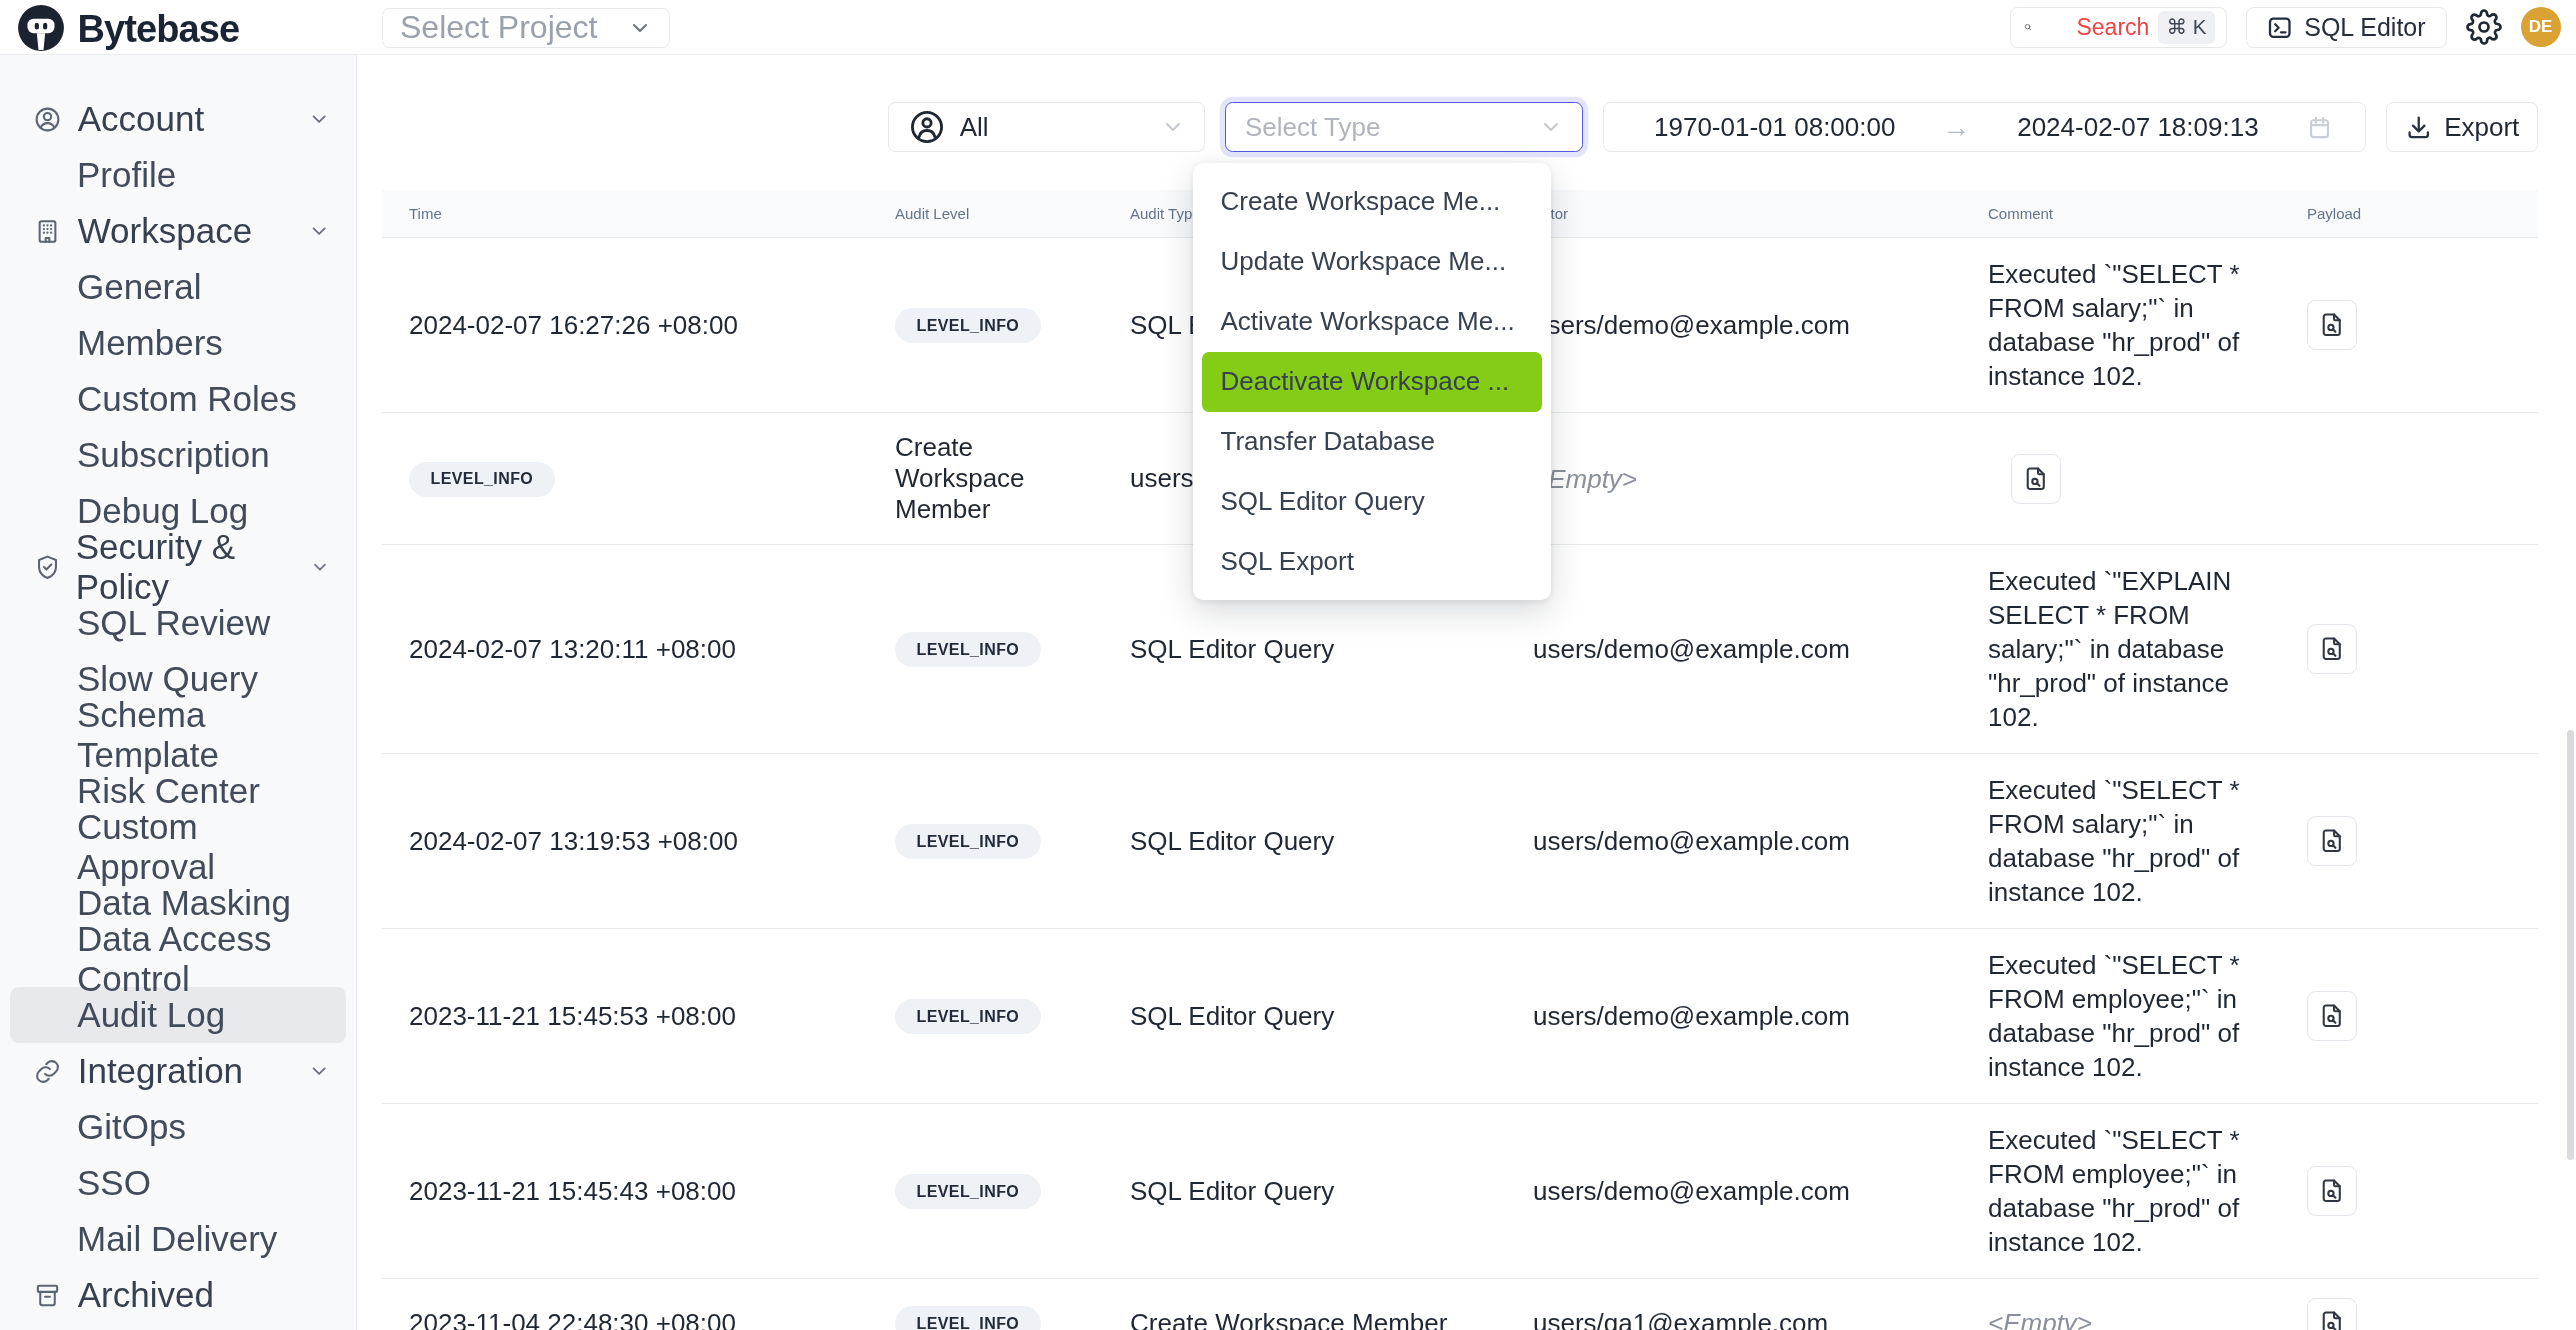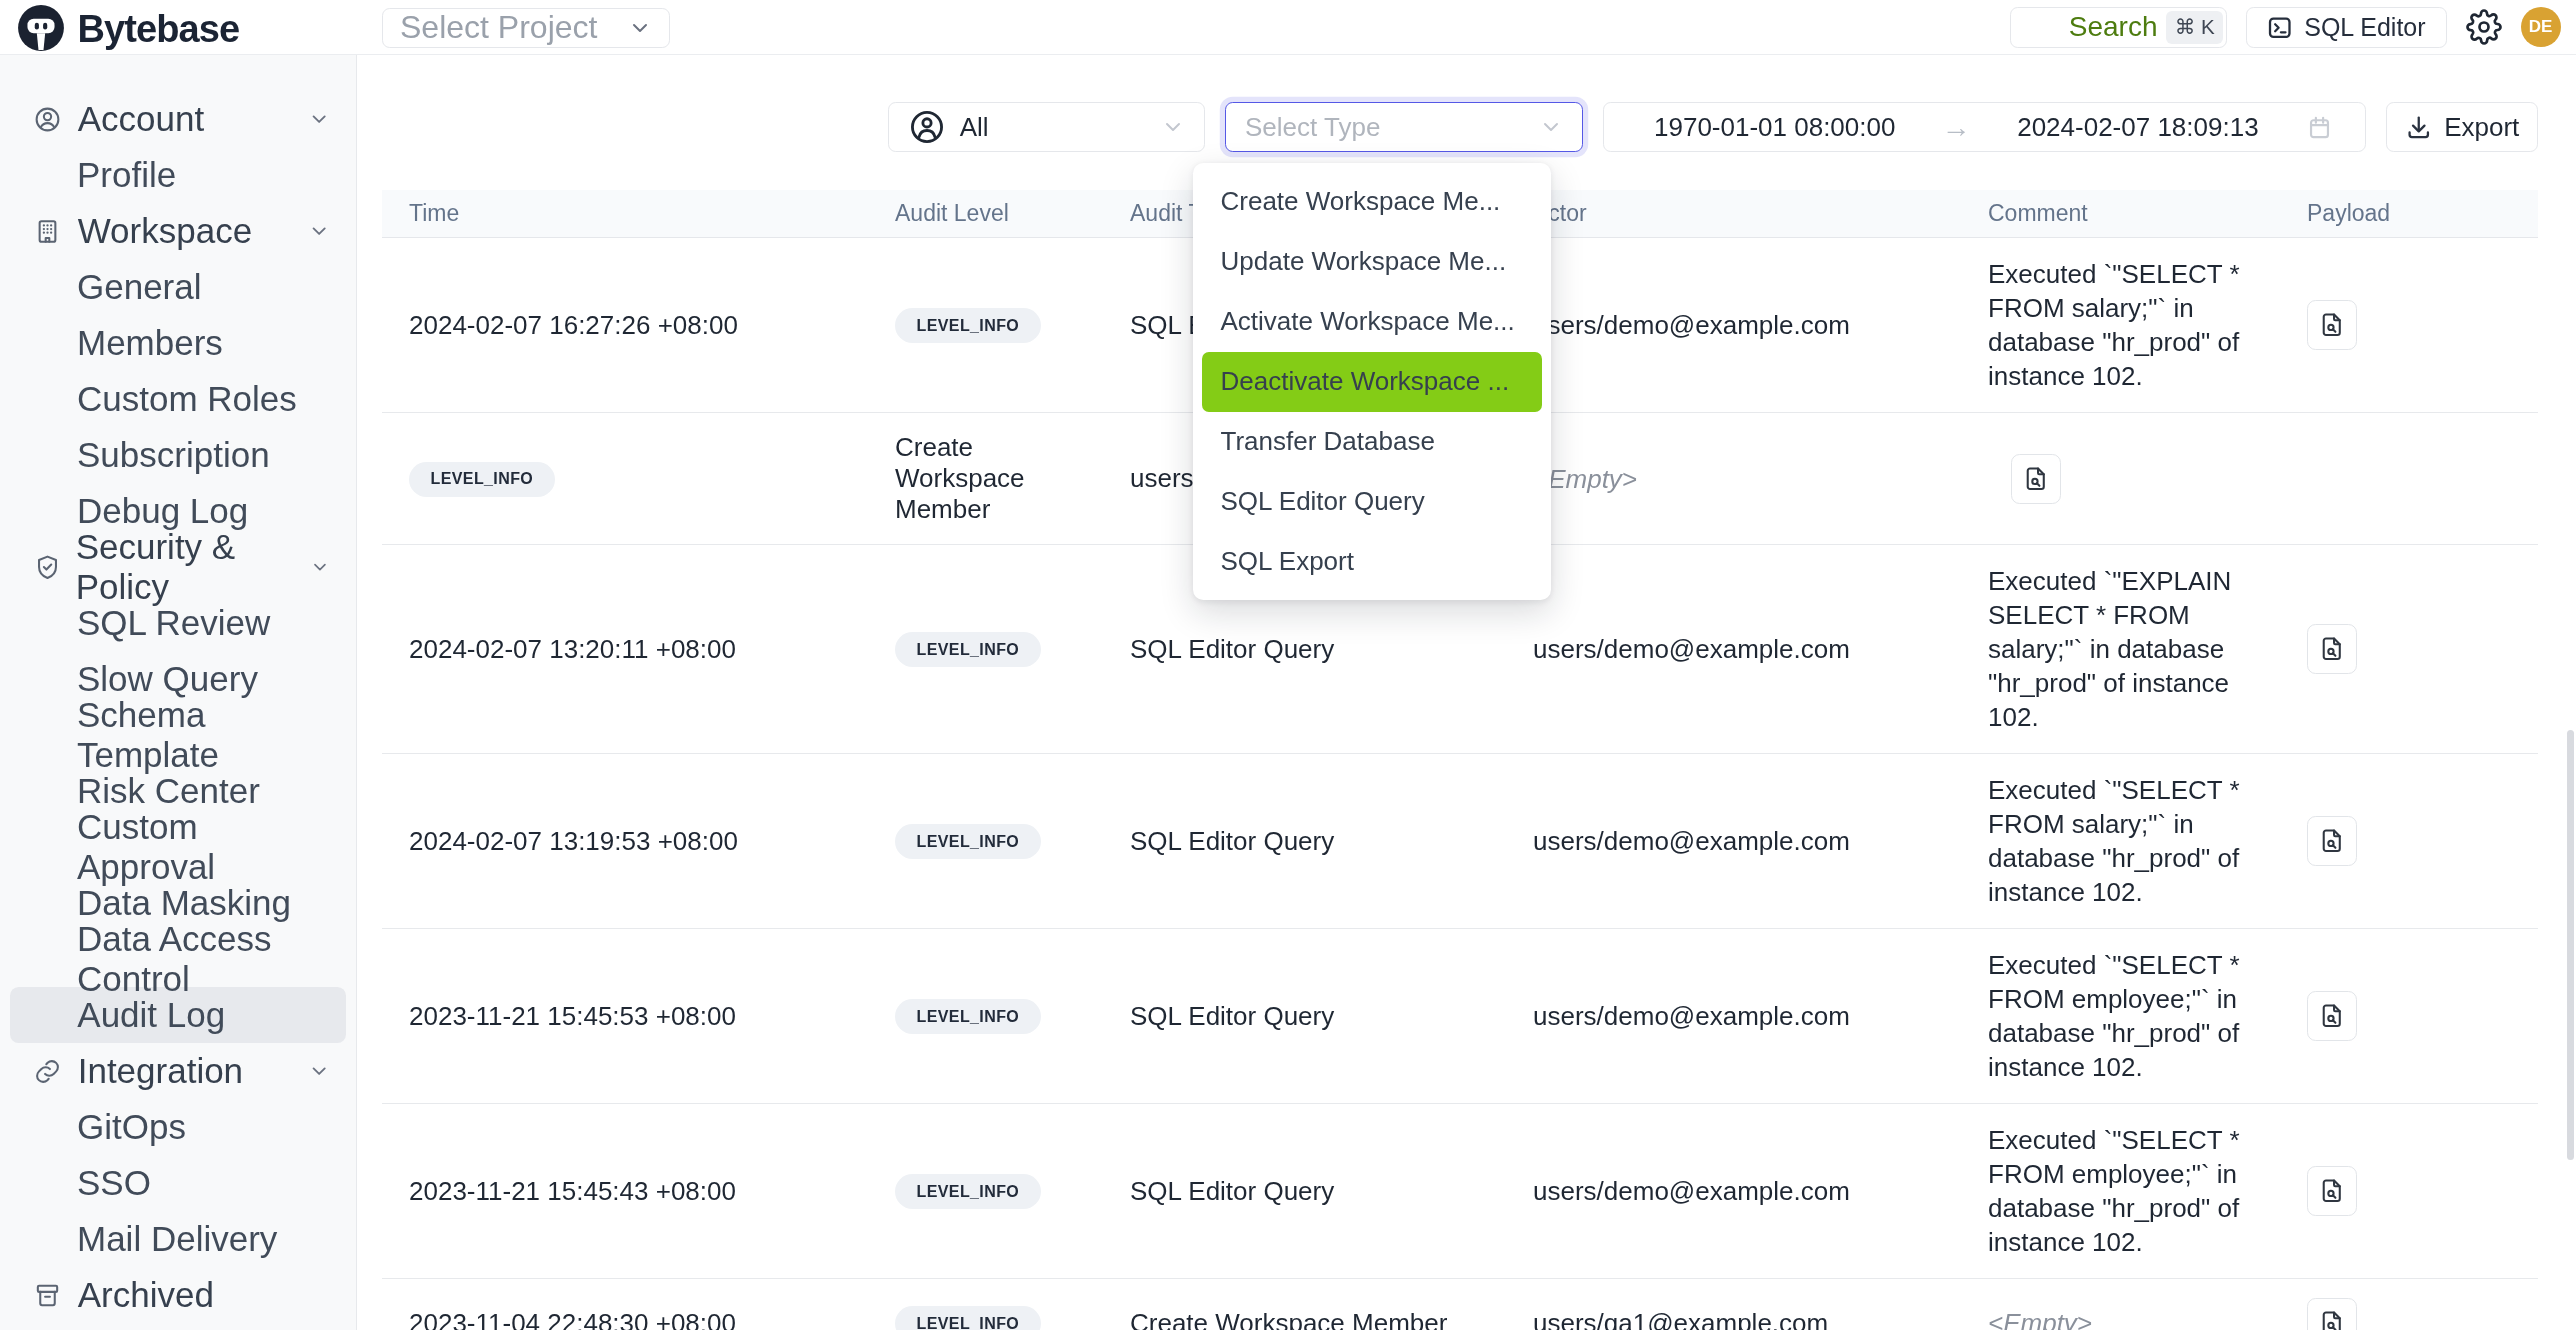--- a/index.html
+++ b/index.html
@@ -12,21 +12,21 @@
     border-bottom:0.9px solid #ebedf0; z-index:30; }
   .brand { position:absolute; left:15.5px; top:2.6px; display:flex; align-items:center; gap:12px; }
   .brand-name { font-size:38px; font-weight:800; color:#1b2434; letter-spacing:-0.9px; }
   .select-project { position:absolute; left:382px; top:7.7px; width:288px; height:40px;
     border:0.9px solid #e5e7eb; border-radius:7.7px; background:#fff; display:flex;
     align-items:center; justify-content:space-between; padding:0 17px; }
   .select-project span { font-size:32px; color:#9aa1ab; }
   .top-right { position:absolute; right:15.5px; top:6.9px; display:flex; align-items:center; gap:19px; }
   .searchbox { width:217px; height:41px; border:0.9px solid #e5e7eb; border-radius:7.7px;
     display:flex; align-items:center; padding:0 10.3px 0 13.7px; gap:8.6px; background:#fff; }
-  .searchbox .ph { font-size:28px; color:#4d7c0f; flex:1;margin-left:36px; }
+  .searchbox .ph { font-size:23px; color:#ef4444; flex:1;margin-left:36px; }
   .kbd { background:#eef0f3; border-radius:6px; font-size:20.6px; color:#3f4754; padding:4.3px 8.6px; white-space:nowrap; }
   .sql-editor-btn { width:201px; height:41px; border:0.9px solid #e5e7eb; border-radius:7.7px;
     display:flex; align-items:center; justify-content:center; gap:10.3px; background:#fff; }
   .sql-editor-btn span { font-size:25px; font-weight:500; color:#262e3c; }
   .avatar { width:40px; height:40px; border-radius:50%; background:#d9a232; color:#fff;
     font-size:17px; font-weight:700; display:flex; align-items:center; justify-content:center; }
 
   
   .sidebar { position:absolute; left:0; top:55px; bottom:0; width:357px; background:#f8f9fa;
     border-right:0.9px solid #e7e9ec; padding-top:36px; }
@@ -60,21 +60,21 @@
     padding:8.6px 0; z-index:20; }
   .type-menu .mi { height:60px; display:flex; align-items:center; padding:0 27.5px;
     font-size:26px; color:#36404e; cursor:pointer; }
   .type-menu .mi.hl { background:#84cc16; border-radius:6.9px; margin:0 8.6px; padding:0 19px; }
 
   
   .table { position:absolute; left:25px; right:38px; top:135px; }
   .thead, .trow { display:grid; grid-template-columns:486px 235px 403px 455px 296px 1fr; }
   .thead { background:#f8fafc; height:48px; align-items:center;
     border-bottom:0.9px solid #e5e7eb; }
-  .th { font-size:23px; color:#64748b; font-weight:500; padding-left:27px; }
+  .th { font-size:15px; color:#64748b; font-weight:500; padding-left:27px; }
   .th.payload { padding-left:50px; }
   .trow { border-bottom:0.9px solid #e7e9ec; align-items:center; }
   .td { padding:19px 17px 19px 27px; font-size:26px; color:#1f2733; }
   .td.comment { line-height:34px; padding-right:0; }
   .td.comment.empty { font-style:italic; color:#8a909b; }
   .td.payload { padding-left:50px; }
   .badge { display:inline-block; background:#eef1f5; color:#222b3a; font-weight:600;
     font-size:16px; padding:8.6px 21.5px; border-radius:24px; letter-spacing:0.4px; }
   .payload-btn { width:50px; height:50px; border:1.7px solid #e2e5e9; border-radius:8.6px;
     background:#fff; display:flex; align-items:center; justify-content:center; cursor:pointer; }

